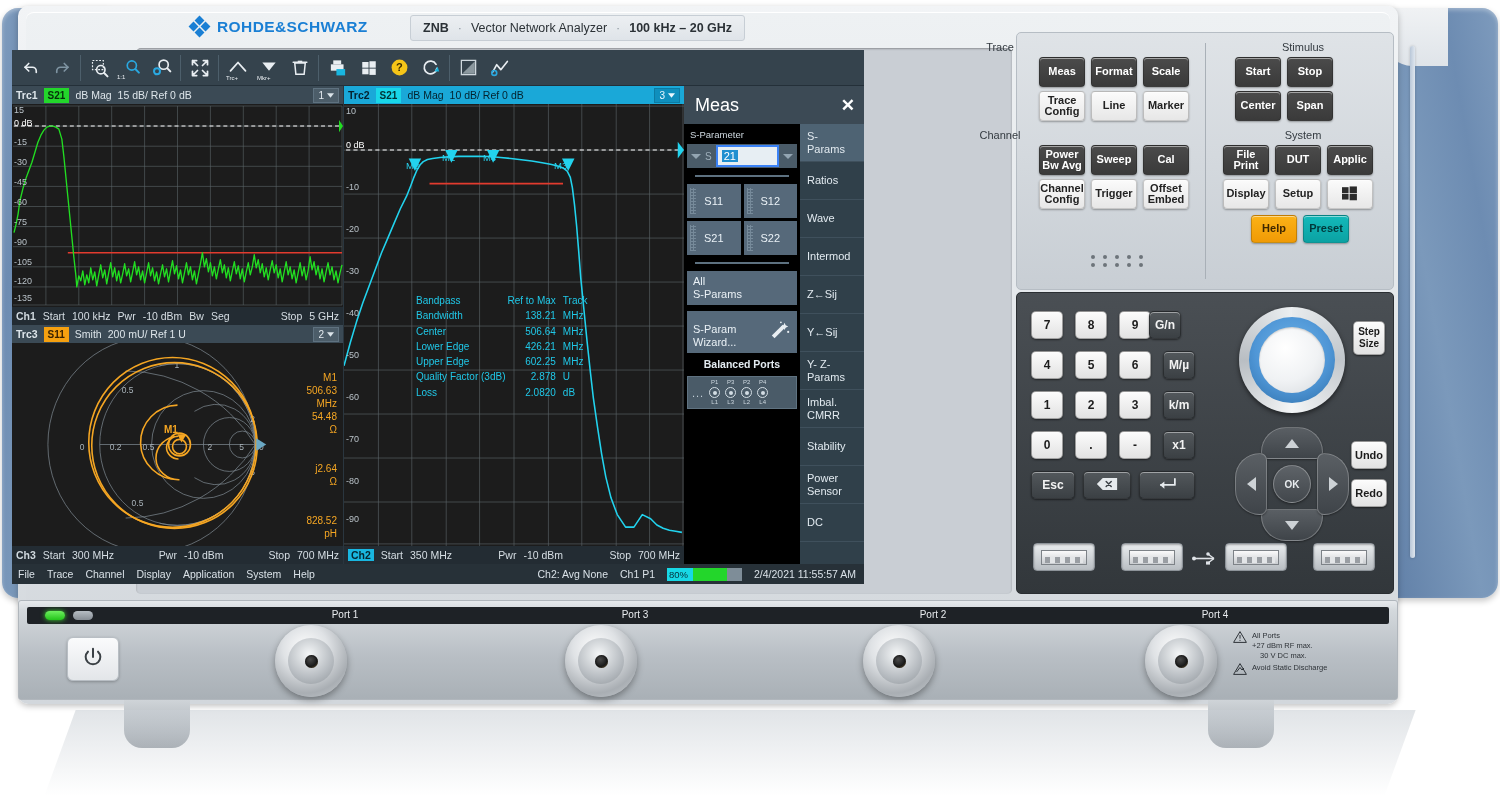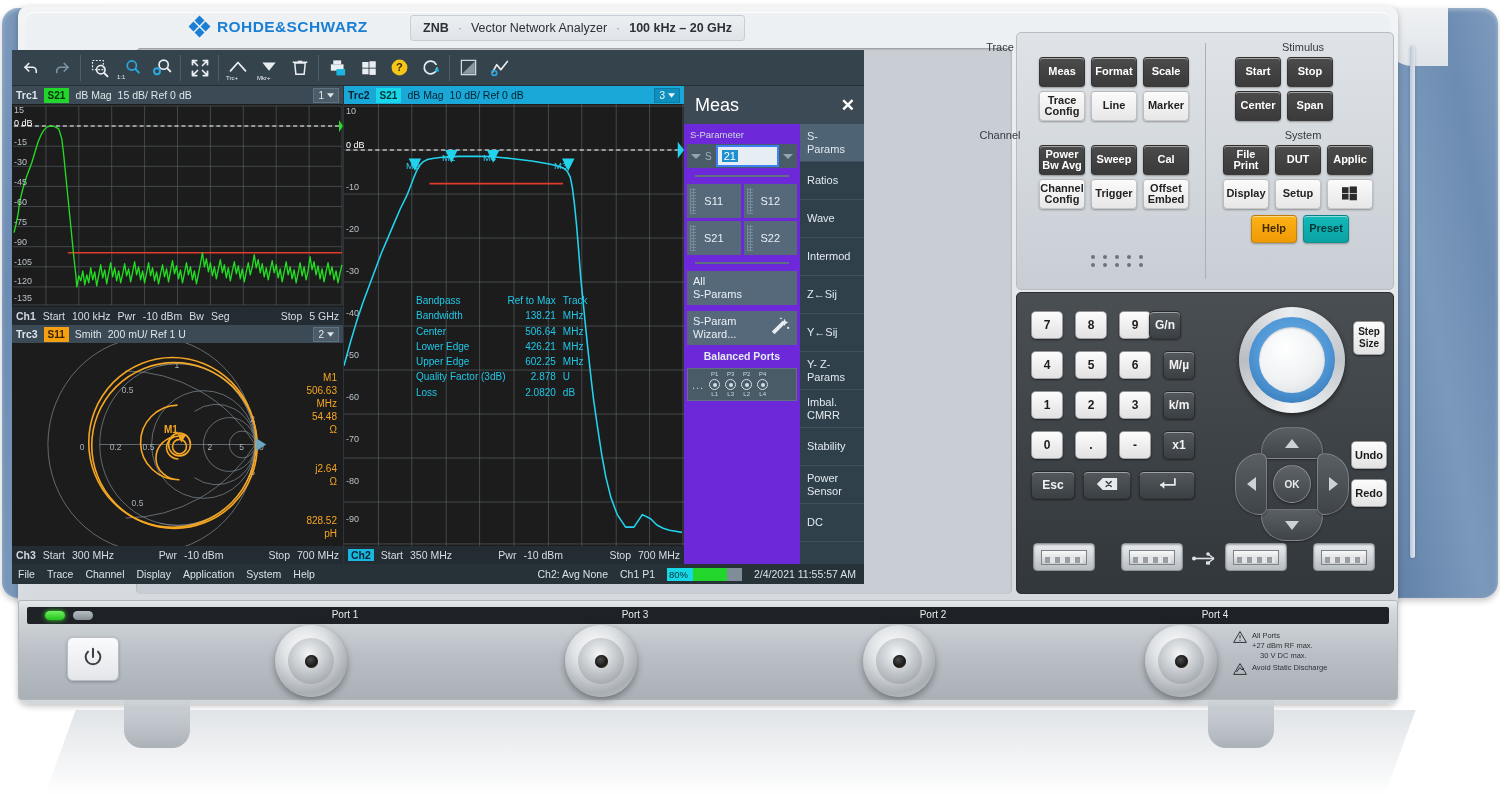--- a/index.html
+++ b/index.html
@@ -150,21 +150,21 @@
 
   
   .meas-panel { width:180px; background:#3c4a55; display:flex; flex-direction:column; }
   .meas-head {
     height:38px; display:flex; align-items:center; justify-content:space-between;
     padding:0 9px 0 11px; background:#3c4a55;
   }
   .meas-head .t { font-size:18px; color:#fff; }
   .meas-head .x { font-size:17px; color:#fff; font-weight:bold; cursor:pointer; }
   .meas-cols { flex:1; display:flex; min-height:0; }
-  .meas-left { width:116px; background:#6d28d9; padding:3px; display:flex; flex-direction:column; gap:3px; }
+  .meas-left { width:116px; background:#000000; padding:3px; display:flex; flex-direction:column; gap:3px; }
   .meas-right { flex:1; background:#30404a; display:flex; flex-direction:column; }
   .sec-label { font-size:9.5px; color:#cfd9e0; padding:2px 3px 1px 3px; }
   .sparam-entry {
     display:flex; align-items:center; background:#4a5b68; height:24px; padding:0 4px; gap:4px;
   }
   .caret { width:0;height:0;border-left:5px solid transparent;border-right:5px solid transparent;border-top:5px solid #93a5b2; }
   .sp-s { font-size:10px; color:#9fb0bc; }
   .sp-field {
     flex:1; background:#e7eef3; border:2px solid #3b82f6; height:22px;
     display:flex; align-items:center; padding:0 4px;
@@ -801,21 +801,21 @@
               <div class="sp-btn">S22</div>
             </div>
             <div class="hr-line"></div>
             <div class="wide-btn">
               <span style="display:flex;flex-direction:column;">
                 <span>All</span>
                 <span>S-Params</span>
               </span>
             </div>
             <div class="wide-btn" style="margin-top:3px;">
-              <span style="display:flex;flex-direction:column;">
+              <span style="display:flex;flex-direction:column;margin-top:8px;">
                 <span>S-Param</span>
                 <span>Wizard...</span>
               </span>
               <span>
                 <svg width="22" height="20" viewBox="0 0 24 22">
                     <path d="M3 19 L15 7 L18 10 L6 22 Z" fill="#e9eef2" transform="translate(0,-3)"></path>
                     <path d="M17 2 l1.2 2.6 L21 6 l-2.8 1.4 L17 10 l-1.2-2.6 L13 6 l2.8-1.4 Z" fill="#e9eef2"></path>
                     <circle cx="21" cy="12" r="1.2" fill="#e9eef2"></circle>
                     <circle cx="13" cy="1.5" r="1" fill="#e9eef2"></circle>
                   </svg>

